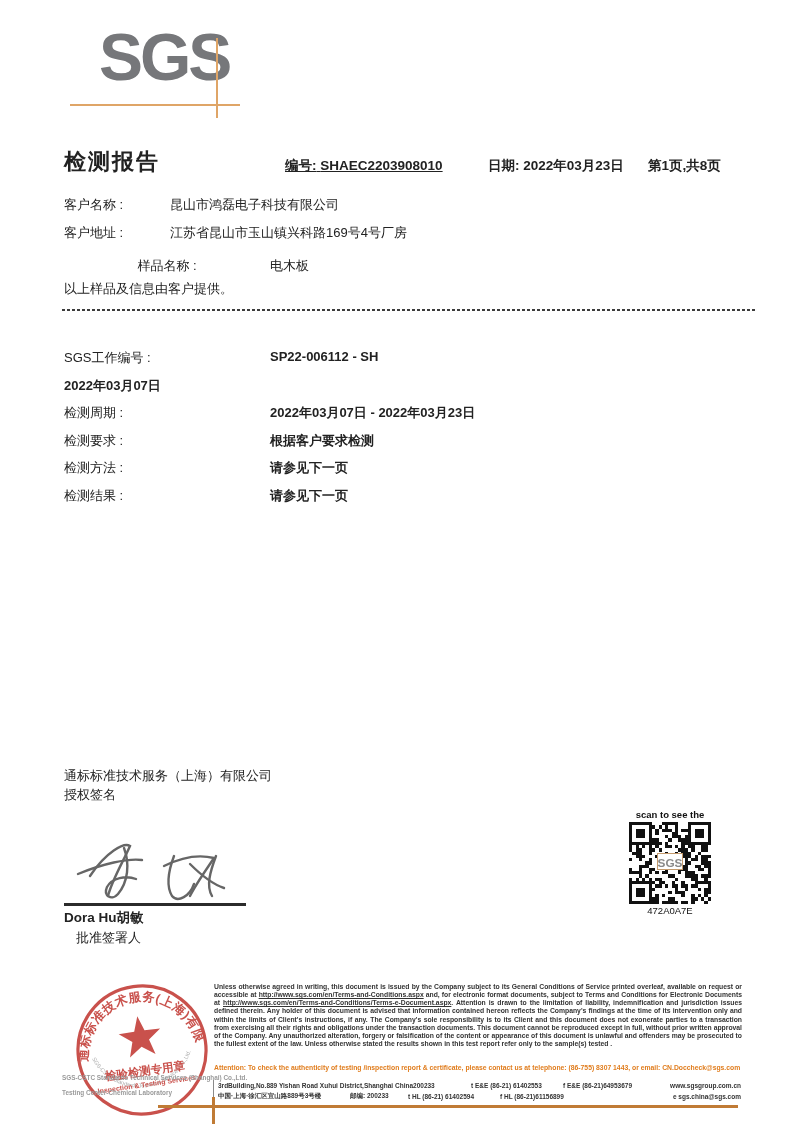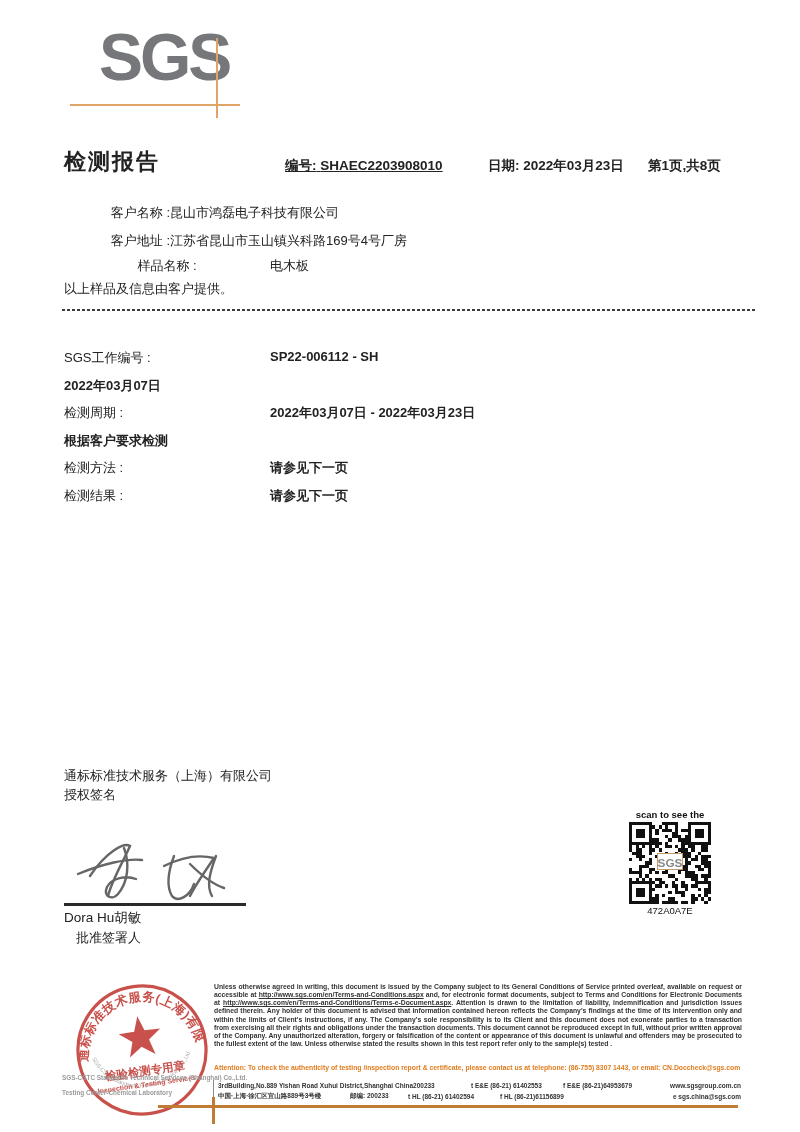--- a/index.html
+++ b/index.html
@@ -19,37 +19,37 @@
 
   
   .title{position:absolute;left:64px;top:147px;font-size:22px;font-weight:bold;letter-spacing:2px;}
   .hmeta{position:absolute;top:157px;font-size:13.5px;font-weight:bold;white-space:nowrap;}
   .hmeta.no{left:285px;text-decoration:underline;} .hmeta.date{left:488px;} .hmeta.pages{left:648px;}
 
   
   .rows{position:absolute;left:64px;width:692px;font-size:13px;}
   .row{display:flex;align-items:flex-start;}
   .row .lbl{flex:0 0 auto;}
-  .cust-rows{top:204px;text-align:right;} .cust-rows .row{height:28px;} .cust-rows .lbl{width:106px;}
+  .cust-rows{top:196px;} .cust-rows .row{height:28px;} .cust-rows .lbl{width:106px;}
   .sample-rows{top:257px;} .sample-rows .row{height:22px;} .sample-rows .lbl{width:206px;text-align:center;}
   .note{position:absolute;left:64px;top:280px;font-size:13px;}
   .dashline{position:absolute;left:62px;top:309px;width:694px;height:2px;
     background:repeating-linear-gradient(90deg,#3c3c3c 0 3px,transparent 3px 5px);}
   .work-rows{top:349px;} .work-rows .row{height:27.5px;} .work-rows .lbl{width:206px;}
   .work-rows .val{font-weight:bold;}
   .concl{position:absolute;left:64px;top:514px;width:692px;display:flex;font-size:13px;}
   .concl .lbl{width:206px;flex:0 0 auto;}
   .concl .val{flex:1;line-height:19.5px;text-align:justify;}
 
   
   .sig-company{position:absolute;left:64px;top:767px;font-size:13px;}
   .sig-auth{position:absolute;left:64px;top:786px;font-size:13px;}
   .sig-svg{position:absolute;left:68px;top:818px;}
   .sig-line{position:absolute;left:64px;top:903px;width:182px;height:3px;background:#2b2b2b;}
-  .sig-name{position:absolute;left:64px;top:909px;font-size:13.5px;font-weight:normal;}
+  .sig-name{position:absolute;left:64px;top:909px;font-size:13.5px;font-weight:bold;}
   .sig-title{position:absolute;left:76px;top:929px;font-size:13px;}
 
   
   .qr-caption{position:absolute;left:622px;top:809px;width:96px;text-align:center;
     font-size:9.5px;font-weight:bold;color:#111;}
   .qr-svg{position:absolute;left:629px;top:822px;}
   .qr-code-text{position:absolute;left:622px;top:905px;width:96px;text-align:center;
     font-size:9.5px;color:#111;}
 
   
@@ -117,20 +117,21 @@
       <span class="val">SP22-006112 - SH</span>
     </div>
     <div class="row">
       <span class="val">2022年03月07日</span>
     </div>
     <div class="row">
       <span class="lbl">检测周期 :</span>
       <span class="val">2022年03月07日 - 2022年03月23日</span>
     </div>
     <div class="row">
+      <span class="lbl">检测要求 :</span>
       <span class="val">根据客户要求检测</span>
     </div>
     <div class="row">
       <span class="lbl">检测方法 :</span>
       <span class="val">请参见下一页</span>
     </div>
     <div class="row">
       <span class="lbl">检测结果 :</span>
       <span class="val">请参见下一页</span>
     </div>

